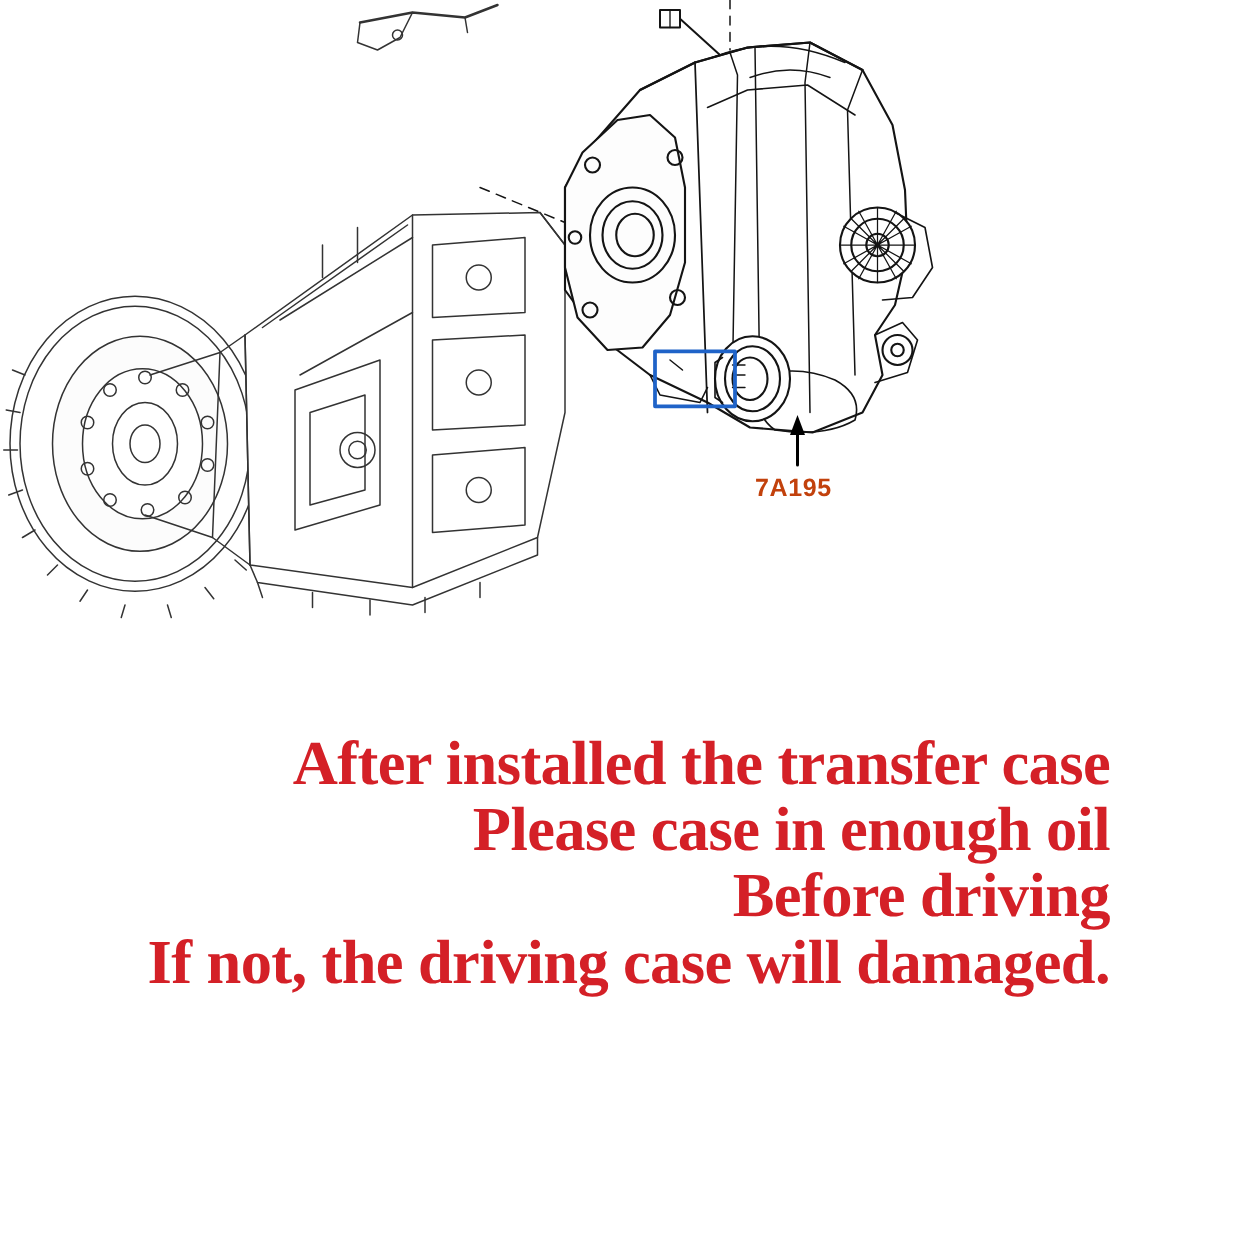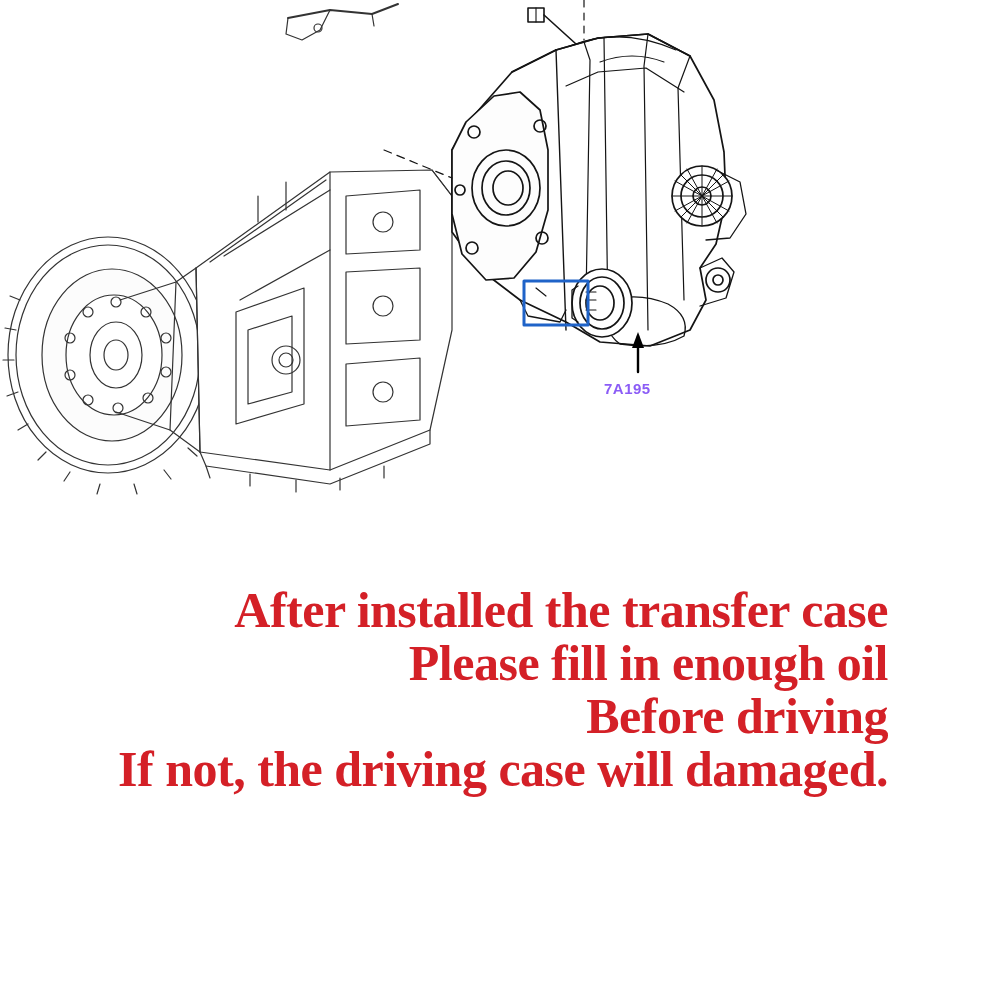--- a/index.html
+++ b/index.html
@@ -26,23 +26,23 @@
   }
   #diagram svg {
     display: block;
     width: 1000px;
     height: 560px;
   }
 
   .part-label {
     position: absolute;
     font-family: "Liberation Sans", sans-serif;
-    font-size: 15px;
+    font-size: 20px;
     font-weight: 700;
-    color: #8b5cf6;
+    color: #c2410c;
     letter-spacing: 0.5px;
     white-space: nowrap;
   }
   #label-7a195 {
     left: 604px;
     top: 380px;
   }
 
   
   #warning {
@@ -199,18 +199,18 @@
           <path d="M632 348 L638 332 L644 348 Z" fill="#000000" stroke="none"></path>
         </g>
       </g>
     </svg>
 
     <div class="part-label" id="label-7a195">7A195</div>
   </div>
 
   <div id="warning">
     <div class="line l1">After installed the transfer case</div>
-    <div class="line l2">Please fill in enough oil</div>
+    <div class="line l2">Please case in enough oil</div>
     <div class="line l3">Before  driving</div>
     <div class="line l4">If not, the driving case will damaged.</div>
   </div>
 
 </div>
 
 </body></html>

